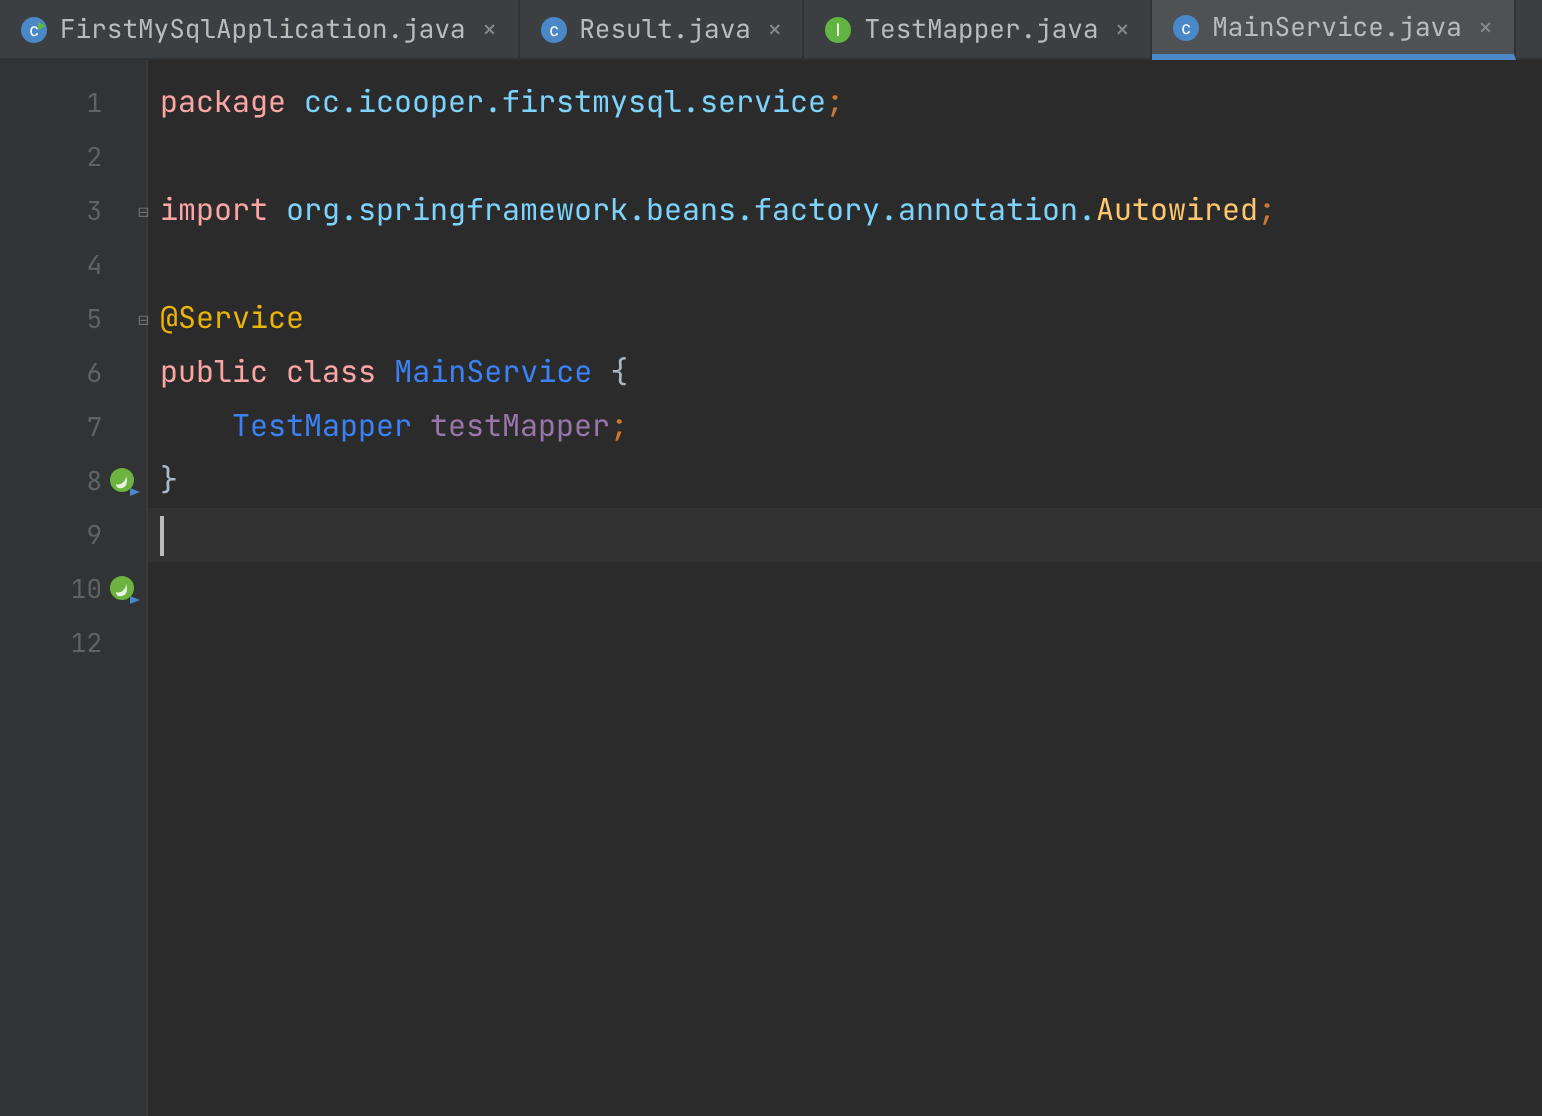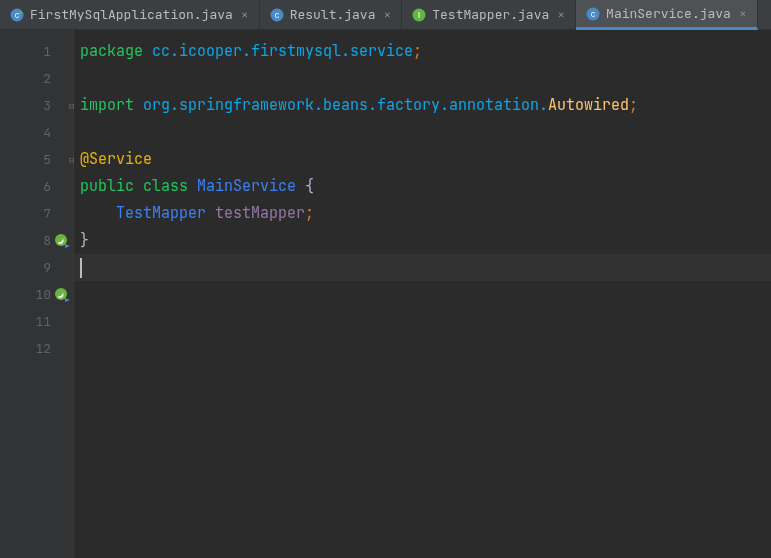--- a/index.html
+++ b/index.html
@@ -102,22 +102,22 @@
   }
   .caret {
     display: inline-block;
     width: 2px; height: 20px;
     background: #bbbbbb;
     vertical-align: middle;
     margin-left: 0;
   }
 
   
-  .kw   { color: #22c55e; text-align: right; }             
-  .pkg  { color: #0ea5e9; }
+  .kw   { color: #fca5a5; text-align: right; }             
+  .pkg  { color: #7dd3fc; }
   .cls  { color: #3b82f6; }
   .ann  { color: #eab308; }             
   .annU { color: #bbb529; text-decoration: underline; } 
   .idY  { color: #ffc66d; text-align: center; }             
   .fld  { color: #9876aa; }             
   .semi { color: #cc7832; }
   .pl   { color: #a9b7c6; }
 
   
   .spring-icon circle.outer { fill:#6db33f; }
@@ -207,23 +207,20 @@
         <span class="num">9</span>
       </div>
     <div class="gline">
       <span class="num">10</span>
       <svg class="gicon spring-icon" viewBox="0 0 16 16">
         <circle class="outer" cx="7" cy="7" r="6"></circle>
         <path class="leaf" d="M4 9c2 1 5-1 5-4 0 0 2 5-2 6-2 .5-3-.5-3-2z"></path>
         <polygon class="arrow" points="11,11 16,13 11,15"></polygon>
       </svg>
     </div>
-    <div class="gline">
-        <span class="num">11</span>
-      </div>
     <div class="gline">
         <span class="num">12</span>
       </div>
   </div>
 
   <div class="code">
     <div class="cline"><span class="kw">package</span><span class="pkg"> cc.icooper.firstmysql.service</span><span class="semi">;</span></div>
     <div class="cline"></div>
     <div class="cline"><span class="kw">import</span><span class="pkg"> org.springframework.beans.factory.annotation.</span><span class="idY">Autowired</span><span class="semi">;</span></div>
     <div class="cline"></div>

